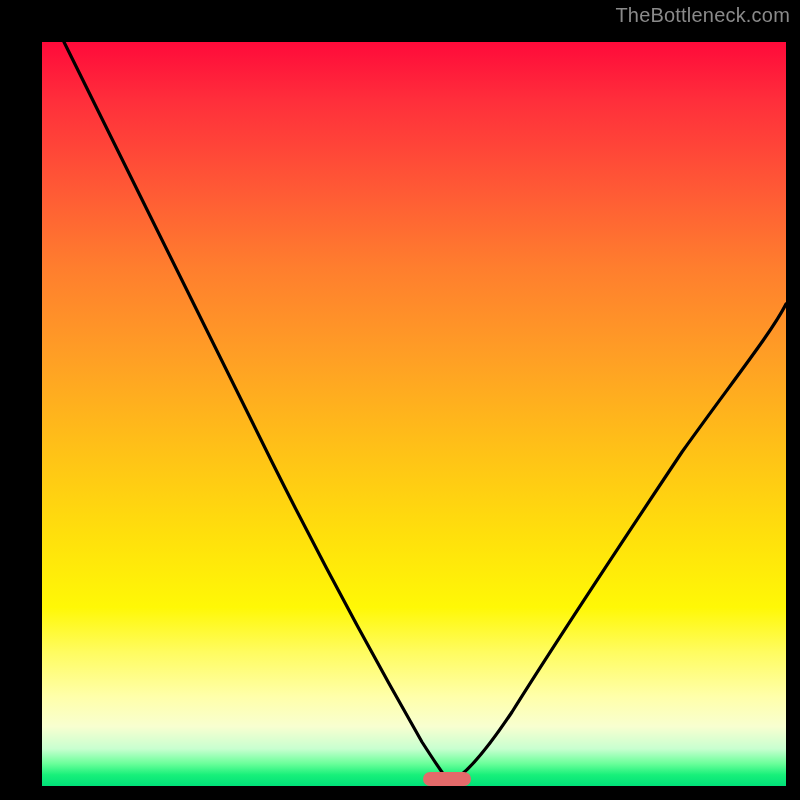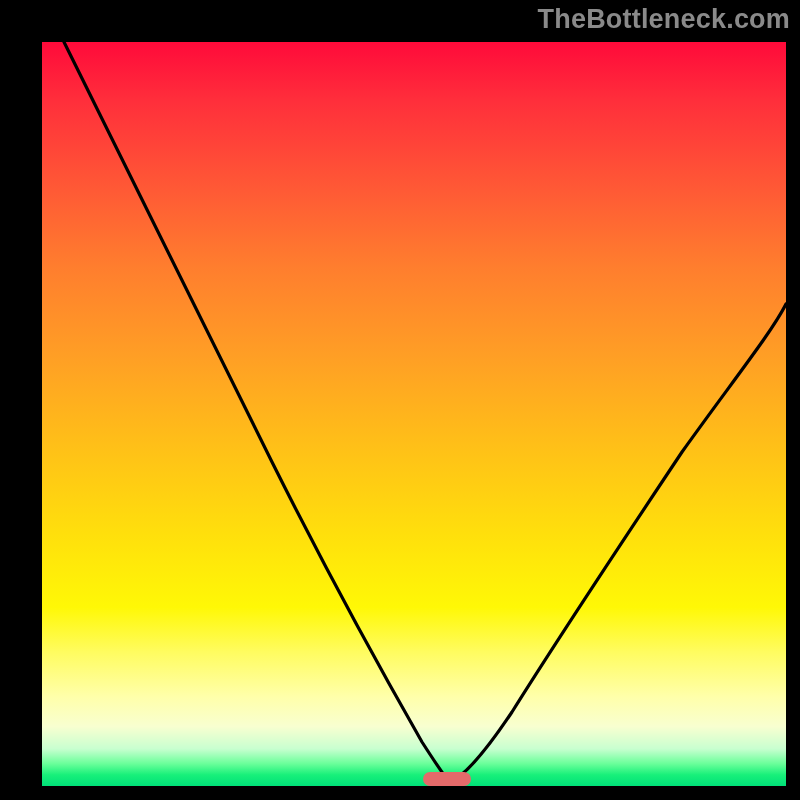--- a/index.html
+++ b/index.html
@@ -54,22 +54,22 @@
   }
   .marker {
     position: absolute;
     border-radius: 999px;
   }
   .watermark {
     position: absolute;
     top: 4px;
     right: 10px;
     color: #8a8a8a;
-    font-size: 27px;
-    font-weight: 700;
+    font-size: 20px;
+    font-weight: 400;
     letter-spacing: 0.2px;
     user-select: none;
   }
 </style>
 </head>
 <body>
 
 <div class="frame">
   <div class="plot-area">
     <div class="gradient"></div>

